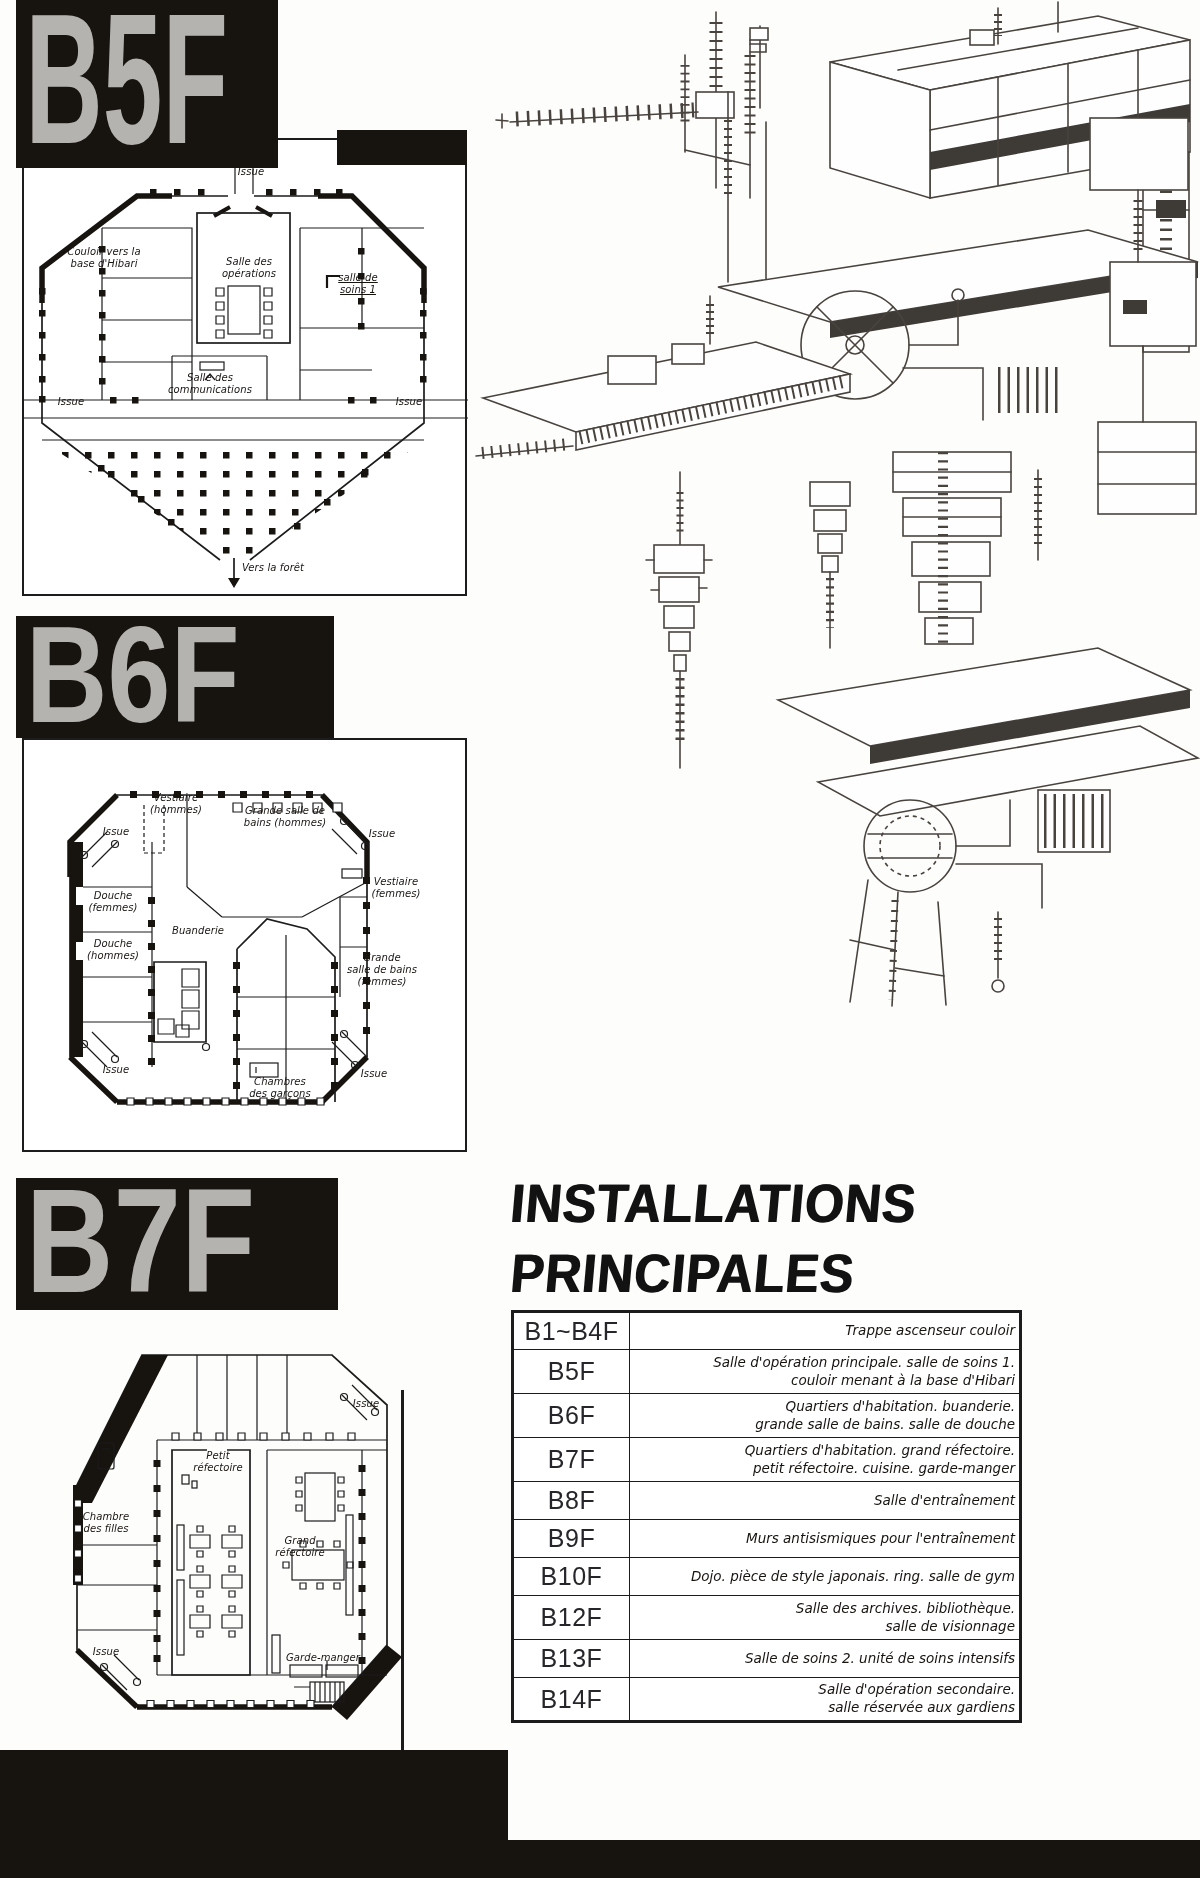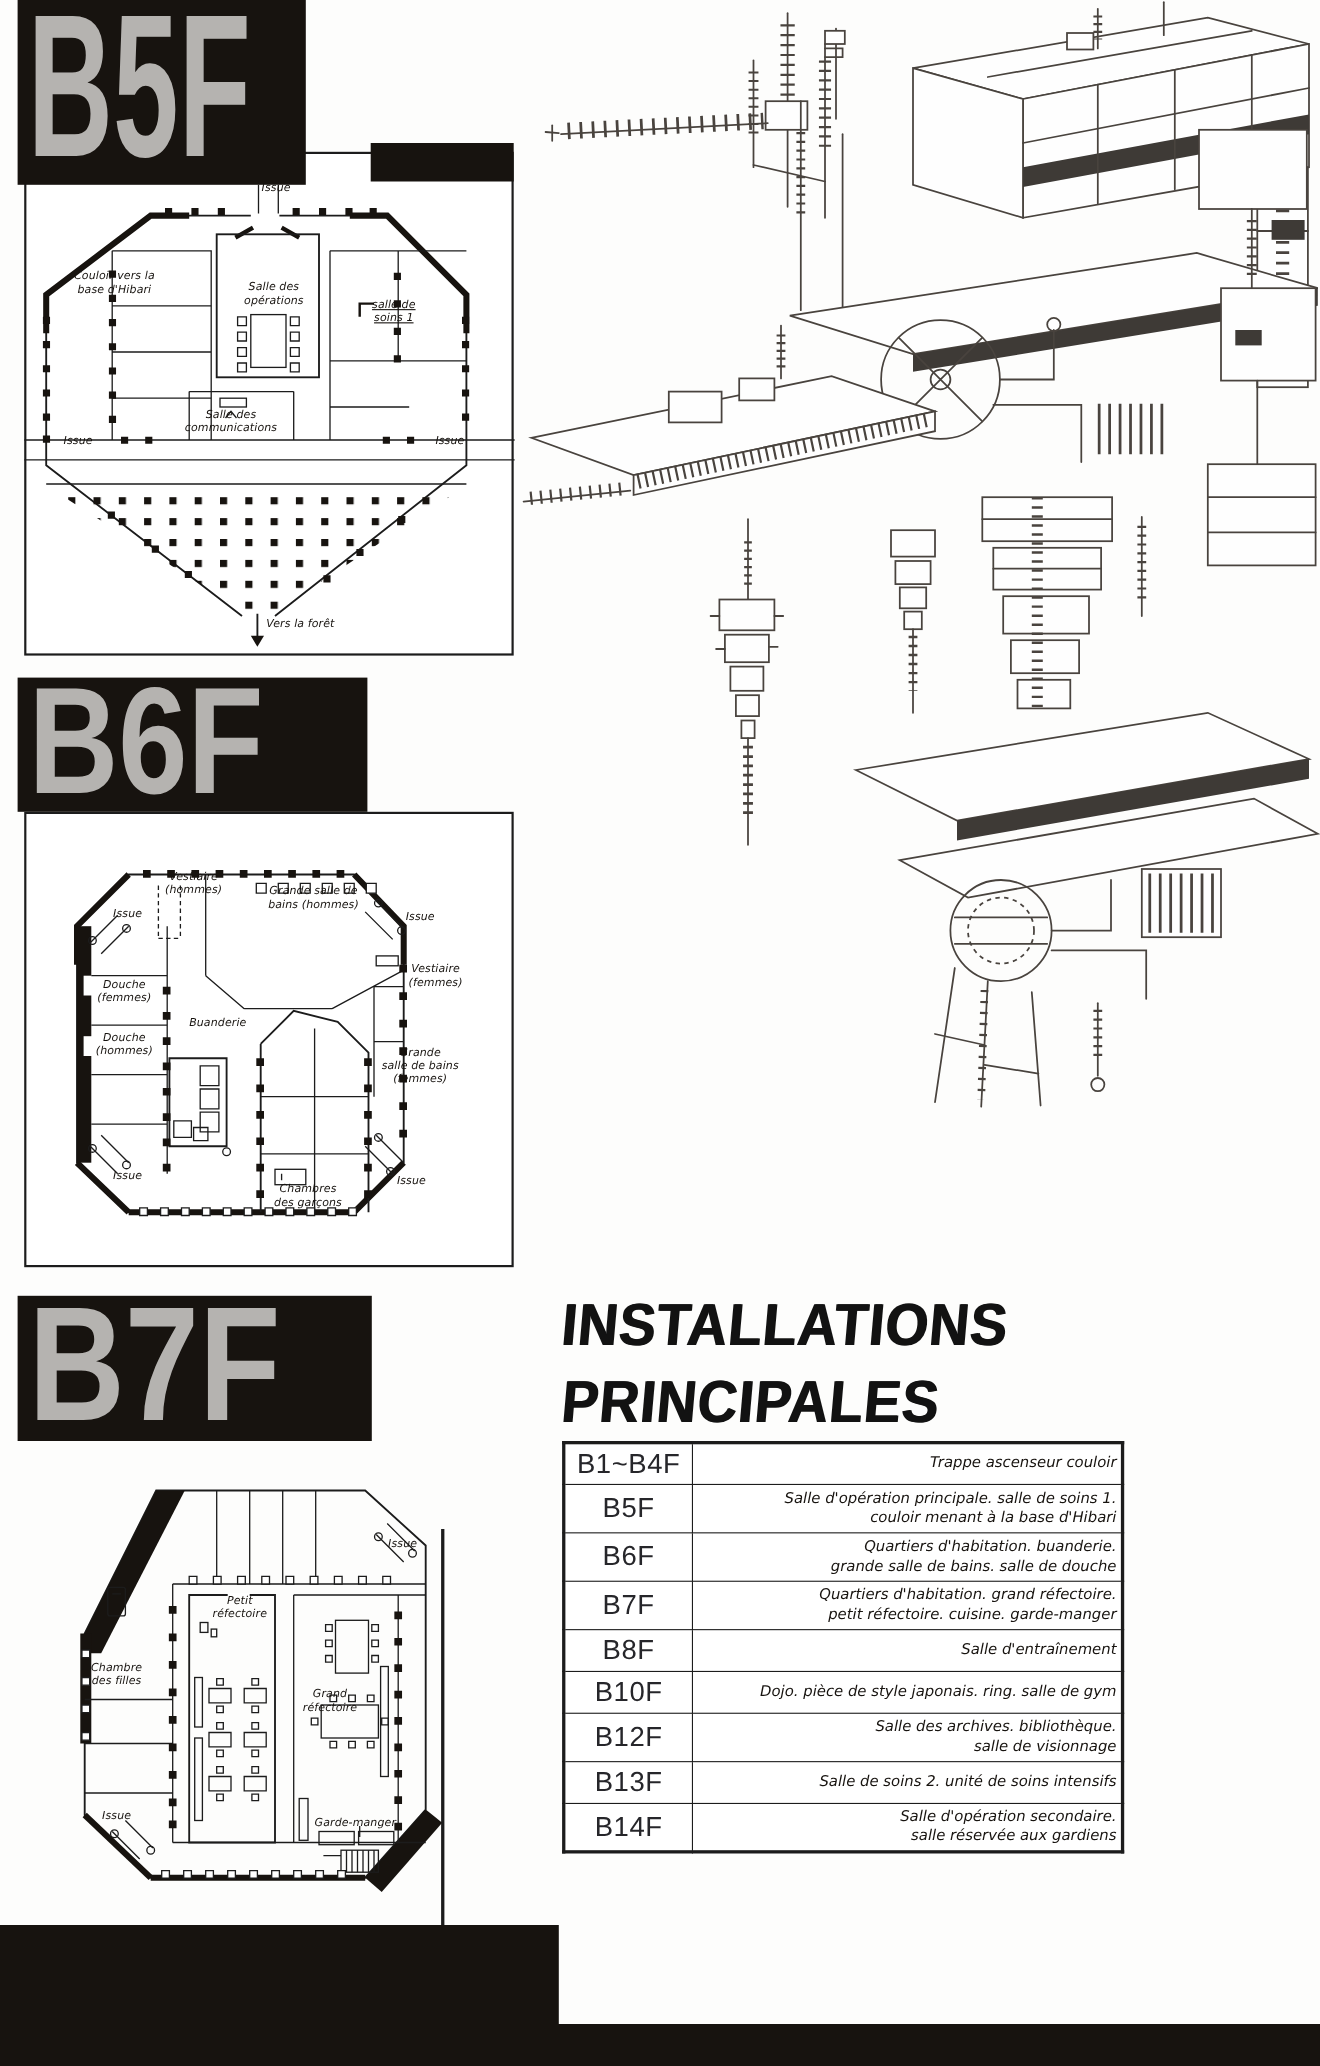--- a/index.html
+++ b/index.html
@@ -428,20 +428,24 @@
       <tr class="h2">
           <td class="fl">B7F</td>
           <td class="ds">Quartiers d'habitation. grand réfectoire.
 petit réfectoire. cuisine. garde-manger</td>
         </tr>
       <tr class="h1">
           <td class="fl">B8F</td>
           <td class="ds">Salle d'entraînement</td>
         </tr>
       <tr class="h1">
+          <td class="fl">B9F</td>
+          <td class="ds">Murs antisismiques pour l'entraînement</td>
+        </tr>
+      <tr class="h1">
           <td class="fl">B10F</td>
           <td class="ds">Dojo. pièce de style japonais. ring. salle de gym</td>
         </tr>
       <tr class="h2">
           <td class="fl">B12F</td>
           <td class="ds">Salle des archives. bibliothèque.
 salle de visionnage</td>
         </tr>
       <tr class="h1">
           <td class="fl">B13F</td>

